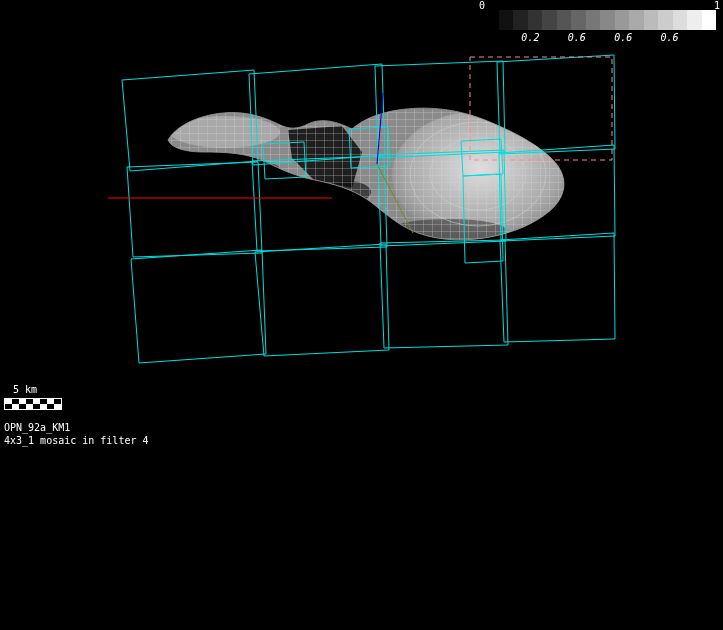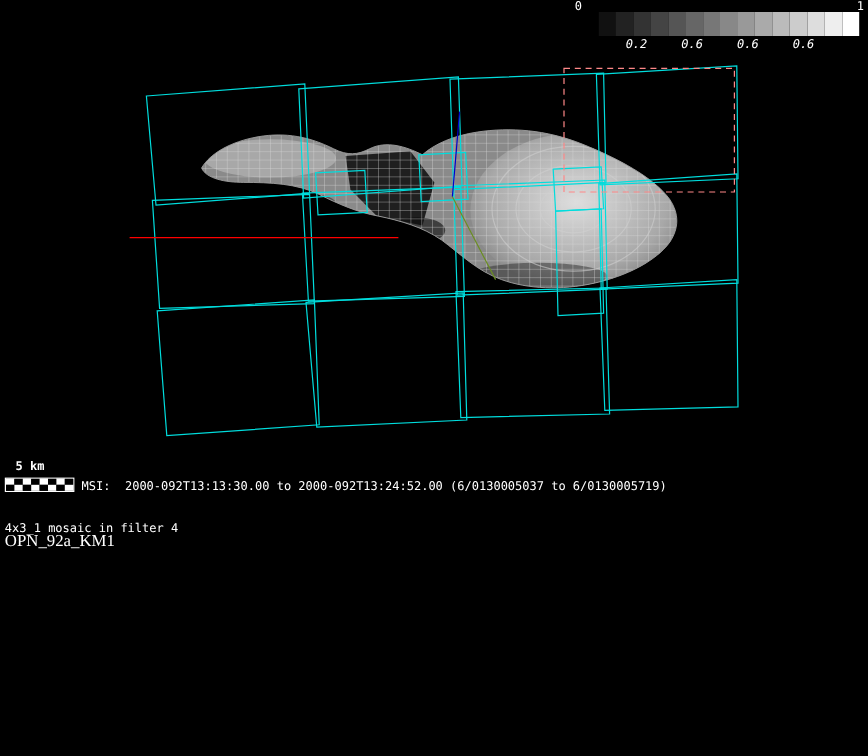--- a/index.html
+++ b/index.html
@@ -15,28 +15,28 @@
   .cb-step{flex:1 1 auto;height:100%;}
   .cb-ticks{position:absolute;left:0;top:31px;width:232px;height:13px;font-style:italic;}
   .cb-tick{position:absolute;top:0;transform:translateX(-50%);font-size:10px;line-height:12px;}
 
   
   svg.scene{position:absolute;left:0;top:0;}
   .fp{fill:none;stroke:var(--fp,#00dddd);stroke-width:1;}
   .sel{fill:none;stroke:var(--sel,#ff8888);stroke-width:1;stroke-dasharray:5 4;}
 
   
-  .scalebar-label{position:absolute;left:13px;top:384px;font-size:10px;line-height:12px;font-weight:bold;}
+  .scalebar-label{position:absolute;left:13px;top:384px;font-size:10px;line-height:12px;}
   .scalebar{position:absolute;left:4px;top:398px;border:1px solid #fff;}
   .sb-row{display:flex;height:5px;}
   .sb-cell{width:7px;height:5px;}
 
   
   .status-msi{position:absolute;left:68px;top:400px;font-size:10px;line-height:12px;white-space:pre;}
-  .status-seq{position:absolute;left:4px;top:446px;font-size:14px;line-height:12px;white-space:pre;font-family:Liberation Serif, serif;}
+  .status-seq{position:absolute;left:4px;top:422px;font-size:10px;line-height:12px;white-space:pre;}
   .status-mosaic{position:absolute;left:4px;top:435px;font-size:10px;line-height:12px;white-space:pre;}
 </style>
 </head>
 <body>
 
 <div class="screen">
 
   <div class="colorbar">
     <span class="cb-min">0</span>
     <span class="cb-max">1</span>
@@ -145,17 +145,16 @@
         <div class="sb-cell" style="background: rgb(255, 255, 255);"></div>
         <div class="sb-cell" style="background: rgb(0, 0, 0);"></div>
         <div class="sb-cell" style="background: rgb(255, 255, 255);"></div>
         <div class="sb-cell" style="background: rgb(0, 0, 0);"></div>
         <div class="sb-cell" style="background: rgb(255, 255, 255);"></div>
         <div class="sb-cell" style="background: rgb(0, 0, 0);"></div>
         <div class="sb-cell" style="background: rgb(255, 255, 255);"></div>
       </div>
     </div>
 
-  <div class="status-msi">MSI:  2000-092T13:13:30.00 to 2000-092T13:24:52.00 (6/0130005037 to 6/0130005719)</div>
   <div class="status-seq">OPN_92a_KM1</div>
   <div class="status-mosaic">4x3_1 mosaic in filter 4</div>
 
 </div>
 
 </body></html>

